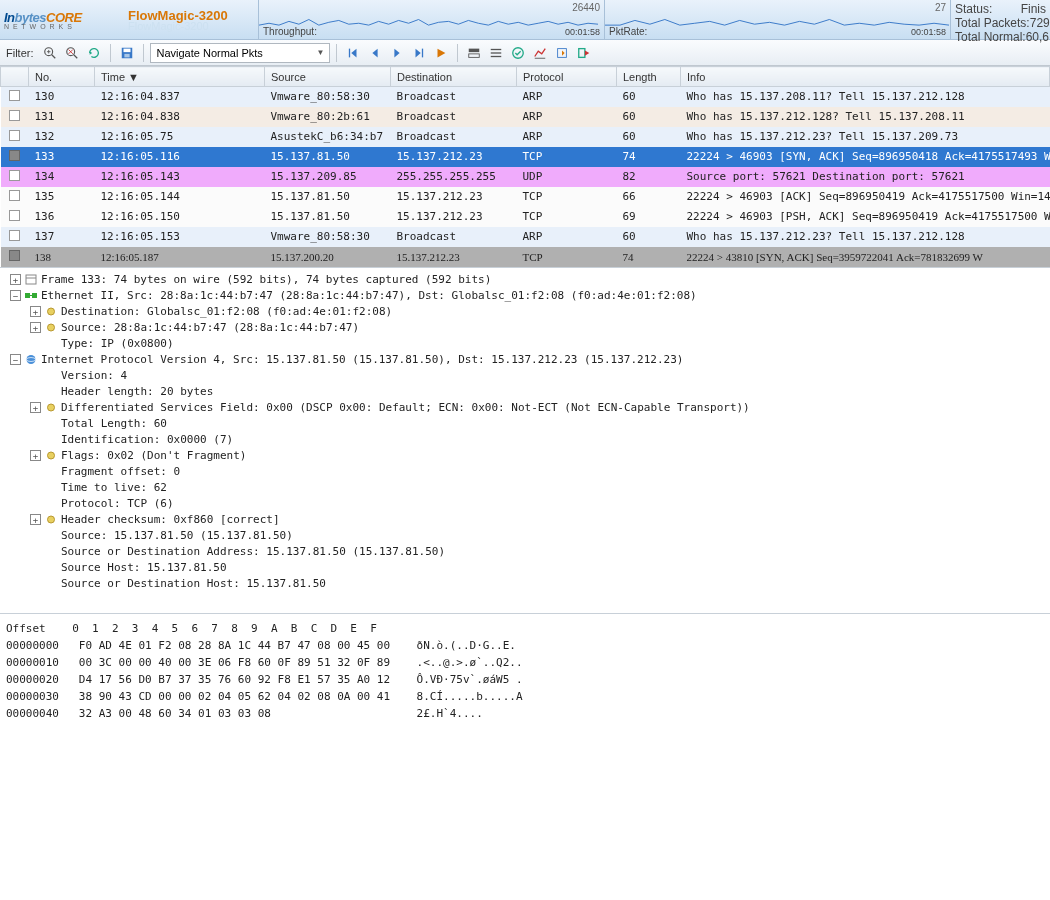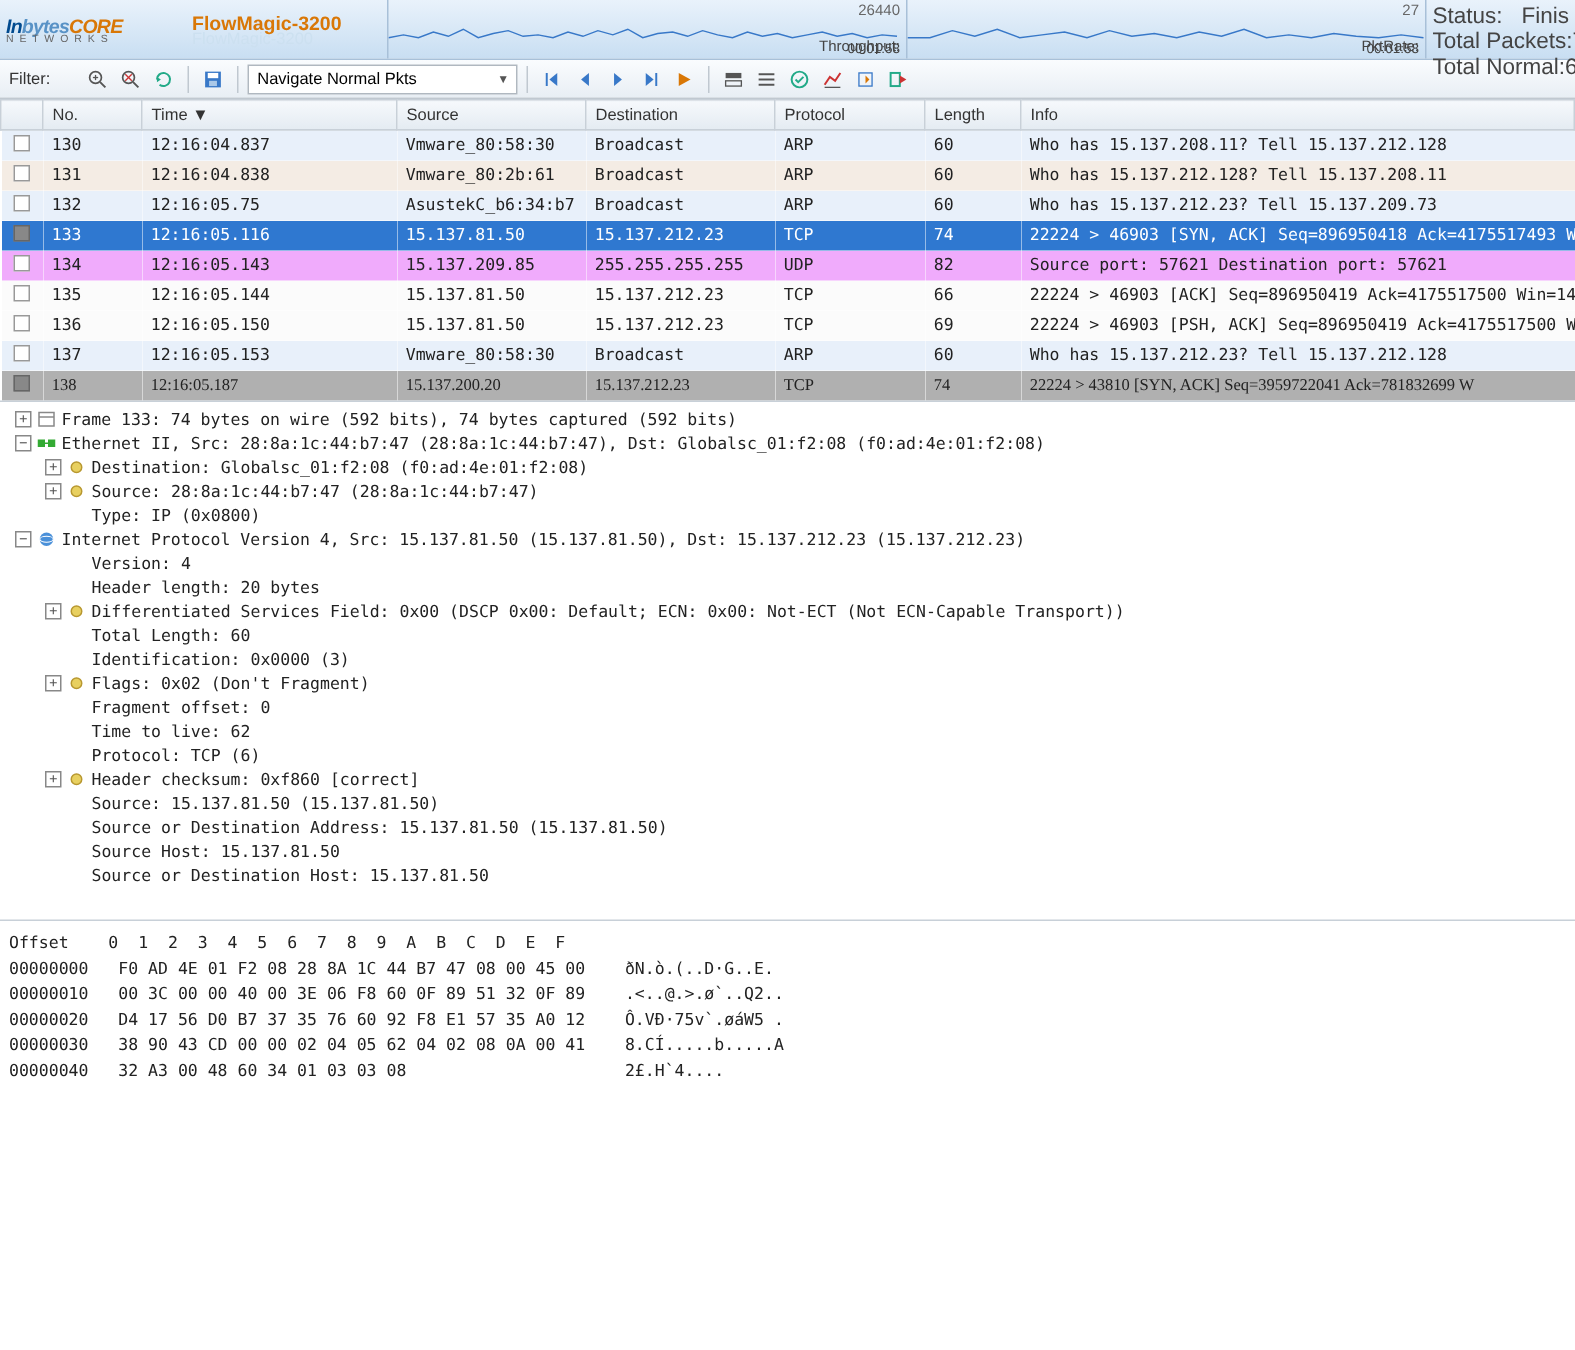--- a/index.html
+++ b/index.html
@@ -7,30 +7,30 @@
 .header { height: 40px; background: linear-gradient(#e9f2fb,#c8def2); display: flex; align-items: stretch; border-bottom: 1px solid #a8c0d8; }
 .logo { width: 128px; display: flex; align-items: center; padding-left: 4px; }
 .logo-text { font-weight: bold; font-size: 13px; font-style: italic; letter-spacing: -0.5px; }
 .logo-text .in { color: #004a8f; }
 .logo-text .fini { color: #5892c6; }
 .logo-text .core { color: #d97706; }
 .logo-sub { font-size: 7px; color: #666; letter-spacing: 1px; margin-top: -2px; }
 .product-name { width: 130px; display: flex; flex-direction: column; justify-content: center; }
 .product-name-main { color: #d97706; font-weight: bold; font-size: 13px; }
 .product-name-shadow { color: #cce0f0; font-size: 11px; margin-top: -3px; }
-.stat-box { border-left: 1px solid #a8c0d8; display: flex; flex-direction: column; justify-content: flex-end; position: relative; text-align: right; }
+.stat-box { border-left: 1px solid #a8c0d8; display: flex; flex-direction: column; justify-content: flex-end; position: relative; }
 .stat-top { position: absolute; top: 2px; right: 4px; font-size: 10px; color: #666; }
 .stat-label { font-size: 10px; color: #444; padding: 0 4px 2px 4px; }
 .stat-time { position: absolute; right: 4px; bottom: 2px; font-size: 9px; color: #444; }
 .graph { position: absolute; left: 0; right: 0; top: 12px; bottom: 12px; }
 .graph svg { width: 100%; height: 100%; }
-.status-box { border-left: 1px solid #a8c0d8; width: 100px; padding: 2px 4px; font-size: 15px; color: #444; }
+.status-box { border-left: 1px solid #a8c0d8; width: 100px; padding: 2px 4px; font-size: 12px; color: #444; }
 .status-row { display: flex; justify-content: space-between; white-space: nowrap; }
 .toolbar { height: 26px; background: linear-gradient(#fafcfe,#e8eef4); border-bottom: 1px solid #c0c8d0; display: flex; align-items: center; padding: 0 6px; gap: 2px; }
-.tb-label { color: #333; margin-right: 19px; }
+.tb-label { color: #333; margin-right: 4px; }
 .tb-btn { width: 20px; height: 20px; display: flex; align-items: center; justify-content: center; cursor: pointer; border-radius: 2px; }
 .tb-sep { width: 1px; height: 18px; background: #c0c8d0; margin: 0 4px; }
 .nav-select { height: 20px; font-size: 11px; border: 1px solid #b0b8c0; background: #fff; padding: 0 20px 0 6px; position: relative; width: 180px; display: flex; align-items: center; }
 .nav-select::after { content: "▼"; position: absolute; right: 4px; font-size: 8px; color: #555; }
 .packet-table { border-collapse: collapse; width: 100%; table-layout: fixed; }
 .packet-table th { background: linear-gradient(#f6f9fc,#e4ebf2); border: 1px solid #c8d0d8; padding: 3px 6px; text-align: left; font-weight: normal; color: #333; height: 20px; }
 .packet-table td { padding: 2px 6px; height: 20px; font-family: "DejaVu Sans Mono","Lucida Console",monospace; font-size: 11px; color: #222; white-space: nowrap; overflow: hidden; }
 .packet-table tr.row-lightblue td { background: #e8f0fa; }
 .packet-table tr.row-pale td { background: #f4ece4; }
 .packet-table tr.row-selected td { background: #2f78d0; color: #fff; }
@@ -394,21 +394,21 @@
     <div class="line">
       <span style="width:24px;display:inline-block"></span>
       <span style="display:inline-block;width:15px"></span>
       <span style="display:inline-block;width:16px"></span>
       <span>Total Length: 60</span>
     </div>
     <div class="line">
       <span style="width:24px;display:inline-block"></span>
       <span style="display:inline-block;width:15px"></span>
       <span style="display:inline-block;width:16px"></span>
-      <span>Identification: 0x0000 (3)</span>
+      <span>Identification: 0x0000 (7)</span>
     </div>
     <div class="line">
       <span style="width:24px;display:inline-block"></span>
       <span class="tree-icon">+</span>
       <span class="proto-icon"><svg width="12" height="11">
           <circle cx="6" cy="5.5" r="3.5" fill="#e8d060" stroke="#b89830"></circle>
         </svg></span>
       <span>Flags: 0x02 (Don't Fragment)</span>
     </div>
     <div class="line">

